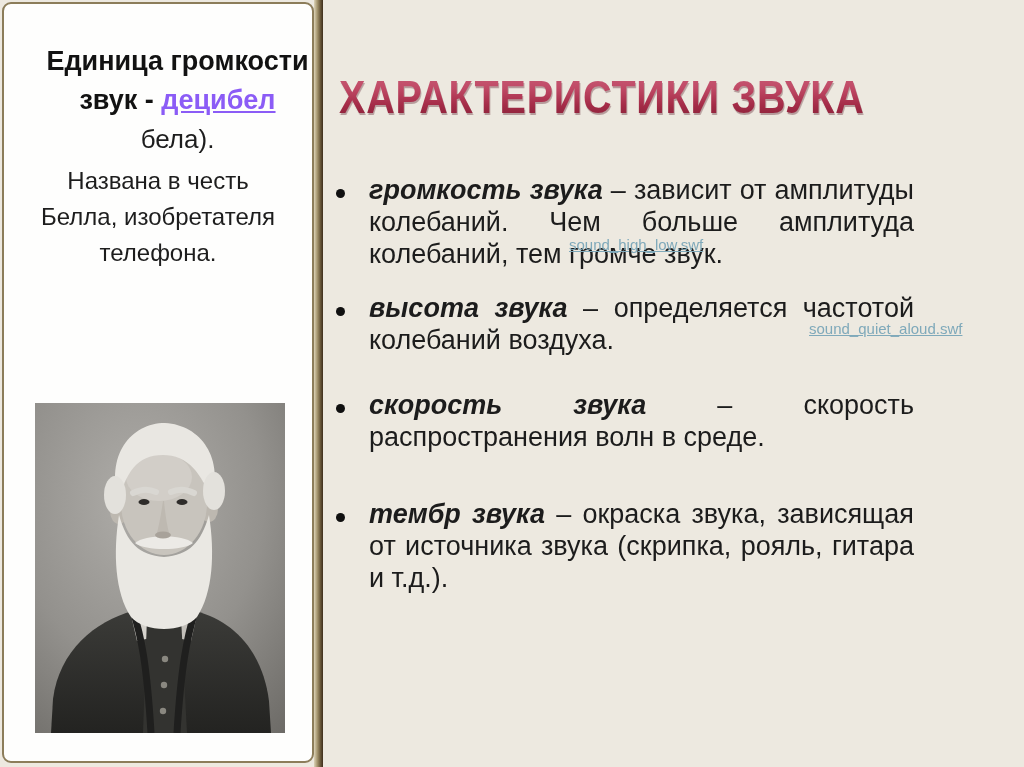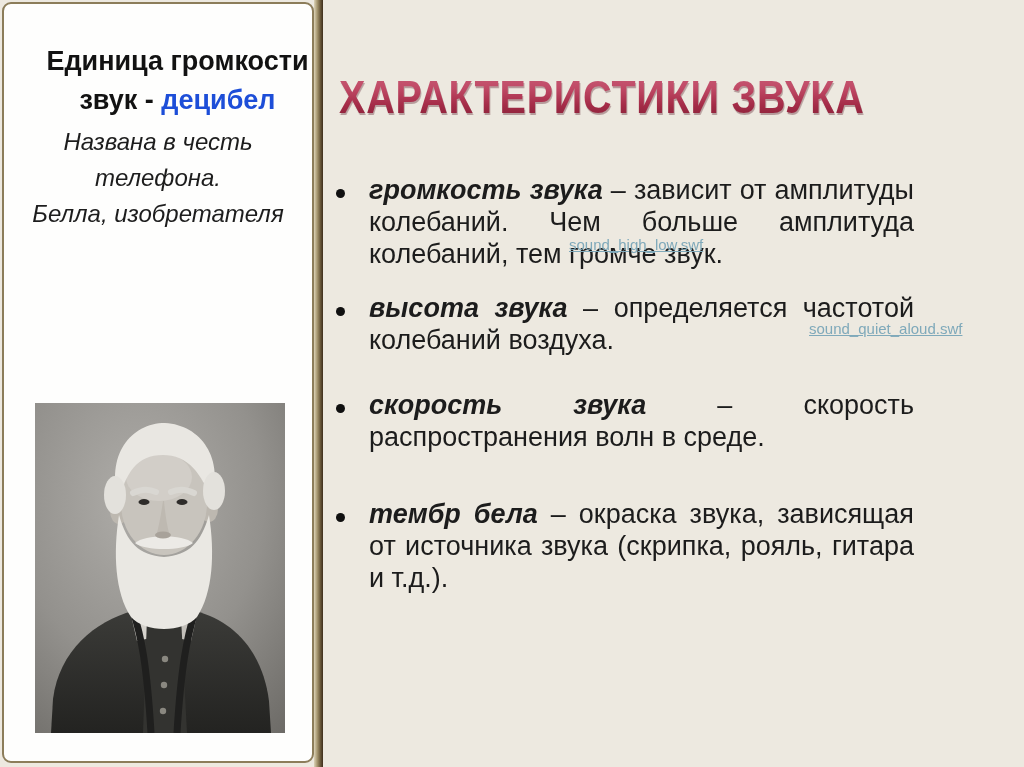--- a/index.html
+++ b/index.html
@@ -19,24 +19,24 @@
   }
   .divider {
     position:absolute; left:314px; top:0; width:9px; height:767px;
     background:linear-gradient(90deg,#DCD3B8 0%, #A79871 35%, #6B5A3C 70%, #3E2E1C 100%);
   }
   .sb-head {
     margin-top:38px; text-align:center; color:#121212;
     font-weight:bold; font-size:27px; line-height:39px;padding-left:39px;
   }
   .sb-head .reg { font-weight:normal; font-size:26px; color:#1d1d1d; }
-  .unit { color:#1d4ed8; }
+  .unit { color:#8b5cf6;text-decoration:underline; }
   .sb-note {
     margin-top:4px; text-align:center; font-weight:normal;
-    font-size:24px; line-height:36px; color:#1d1d1d;font-style:italic;
+    font-size:24px; line-height:36px; color:#1d1d1d;
   }
   .photo {
     position:absolute; left:31px; top:399px; width:250px; height:330px;
   }
 
   
   .content {
     position:absolute; left:323px; top:16px; width:701px; height:767px;
     background:#EDE9E0;
   }
@@ -76,25 +76,26 @@
 </style>
 </head>
 <body>
 
 <div class="slide">
 
   <div class="left-panel">
     <div class="sb-head">
       <div>Единица громкости</div>
       <div><span>звук - </span><span class="unit">децибел</span></div>
+      <div class="reg">бела).</div>
     </div>
     <div class="sb-note">
       <div>Названа в честь</div>
+      <div>Белла, изобретателя</div>
       <div>телефона.</div>
-      <div>Белла, изобретателя</div>
     </div>
 
     <div class="photo">
       <svg viewBox="0 0 250 330" width="250" height="330">
         <defs>
           <radialGradient id="pbg" cx="42%" cy="30%" r="90%">
             <stop offset="0%" stop-color="#AFADA9"></stop>
             <stop offset="55%" stop-color="#93918D"></stop>
             <stop offset="100%" stop-color="#6D6B67"></stop>
           </radialGradient>
@@ -166,20 +167,20 @@
 
       <li class="b3">
         <span class="dot"></span>
         <span class="term">скорость звука</span>
         <span class="dash">–</span>
         <span class="rest">скорость распространения волн в среде.</span>
       </li>
 
       <li class="b4">
         <span class="dot"></span>
-        <span class="term">тембр бела</span>
+        <span class="term">тембр звука</span>
         <span class="dash">–</span>
         <span class="rest">окраска звука, зависящая от источника звука (скрипка, рояль, гитара и т.д.).</span>
       </li>
     </ul>
   </div>
 
 </div>
 
 </body></html>

